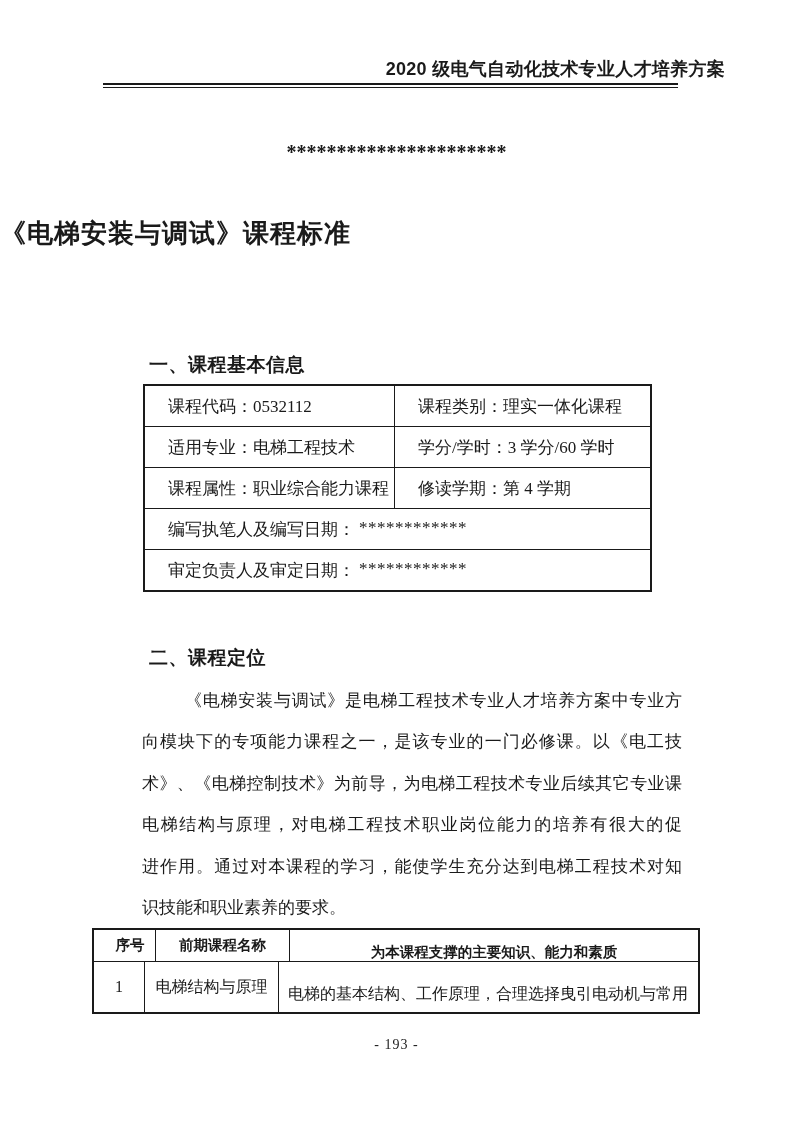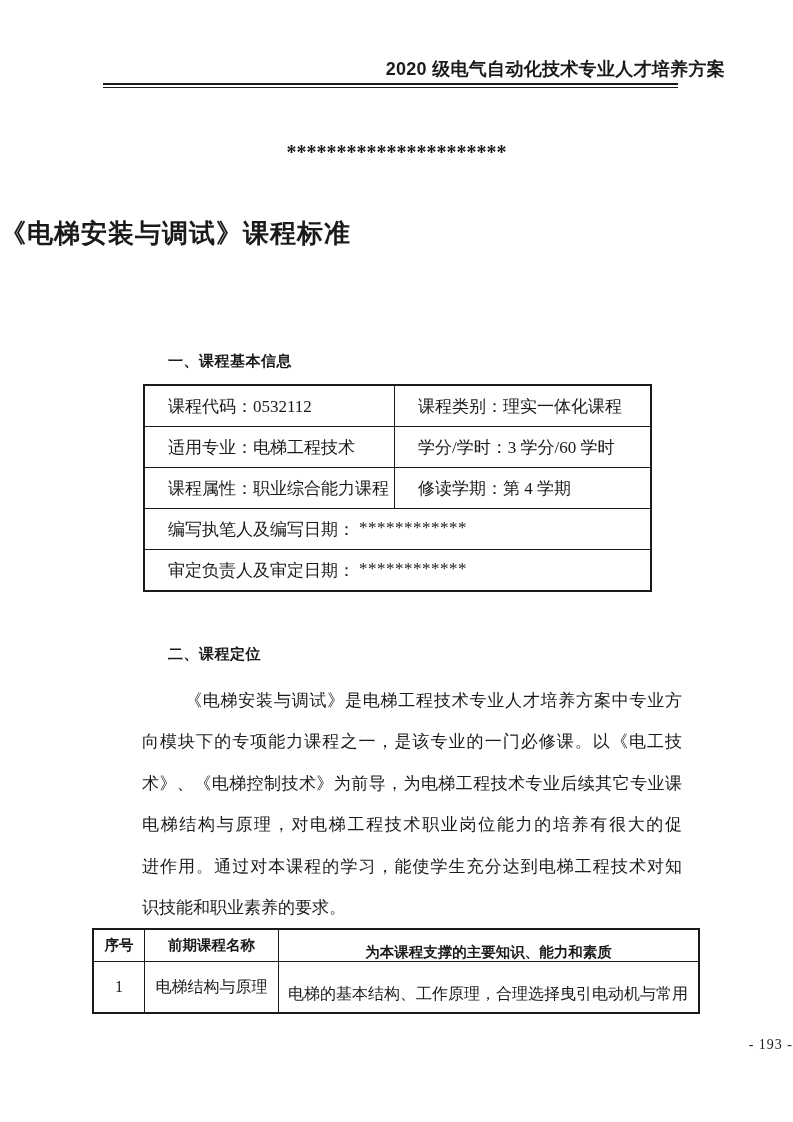--- a/index.html
+++ b/index.html
@@ -33,23 +33,23 @@
   }
   .doc-title{
     position:absolute; left:0; top:216px; width:793px;
     text-align:left;
     font-family:"Liberation Sans", sans-serif;
     font-size:26px; font-weight:bold; letter-spacing:1px;
     white-space:nowrap;
   }
   
   .sec-heading{
-    position:absolute; left:168px;
+    position:absolute; left:149px;
     font-family:Liberation Sans, sans-serif;
-    font-size:15px; font-weight:bold; letter-spacing:0.5px;
+    font-size:19px; font-weight:bold; letter-spacing:0.5px;
     white-space:nowrap;
   }
   .sec1{ top:352px; }
   .sec2{ top:645px; }
   
   .t1{
     position:absolute; left:143px; top:384px; width:509px;
     border:2px solid #1a1a1a; box-sizing:border-box;
     font-size:17px;
   }
@@ -77,36 +77,36 @@
     text-align:justify; text-align-last:justify;
     white-space:normal; overflow:hidden;margin-left:30px;
   }
   .para-line.first{ text-indent:43px; }
   .para-line.last{ text-align-last:left; }
   
   .t2{
     position:absolute; left:92px; top:928px; width:608px;
     border:2px solid #1a1a1a; box-sizing:border-box;
   }
-  .t2-hrow{ display:flex; height:31px; border-bottom:1px solid #1a1a1a; }
+  .t2-hrow{ display:flex; height:31px; border-bottom:1px solid #1a1a1a;padding-left:11px; }
   .t2-brow{ display:flex; height:50px; }
   .t2-cell{
     display:flex; align-items:center; justify-content:center;
     box-sizing:border-box; white-space:nowrap; overflow:hidden;
   }
   .t2-c1{ width:51px; border-right:1px solid #1a1a1a; }
   .t2-c2{ width:134px; border-right:1px solid #1a1a1a; }
   .t2-c3{ flex:1;margin-top:14px; }
   .t2-hrow .t2-cell{ font-weight:bold; font-size:14.5px; }
   .t2-brow .t2-cell{ font-size:16px; }
   .t2-brow .t2-c3{ justify-content:flex-start; padding-left:9px; }
   
   .page-num{
     position:absolute; left:0; top:1037px; width:793px;
-    text-align:right; font-size:14px; letter-spacing:1px;
+    text-align:center; font-size:14px; letter-spacing:1px;
   }
 </style>
 </head>
 <body>
 
 <div class="page">
 
   <div class="hdr-text">2020 级电气自动化技术专业人才培养方案</div>
   <div class="hdr-rule"></div>
 

